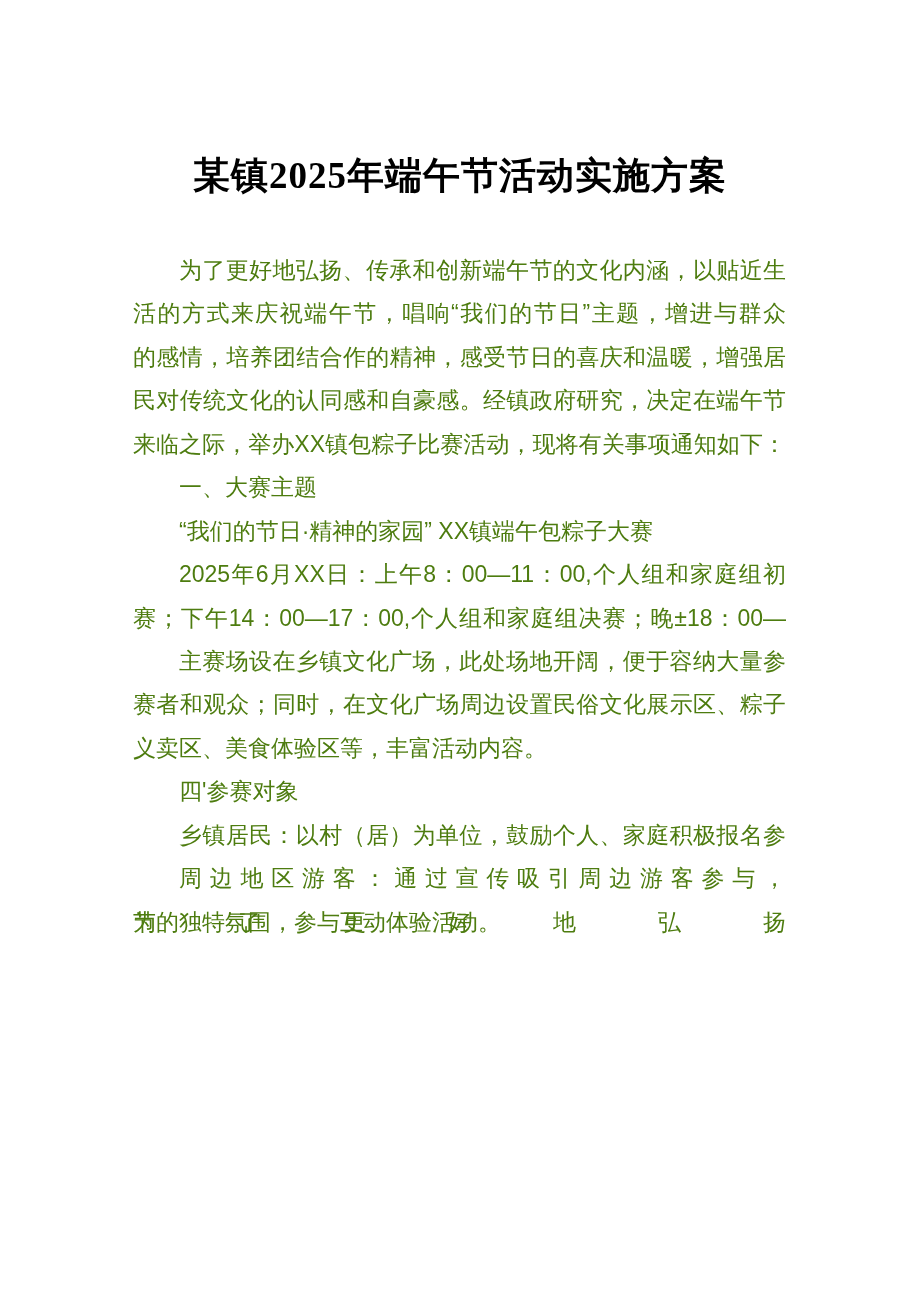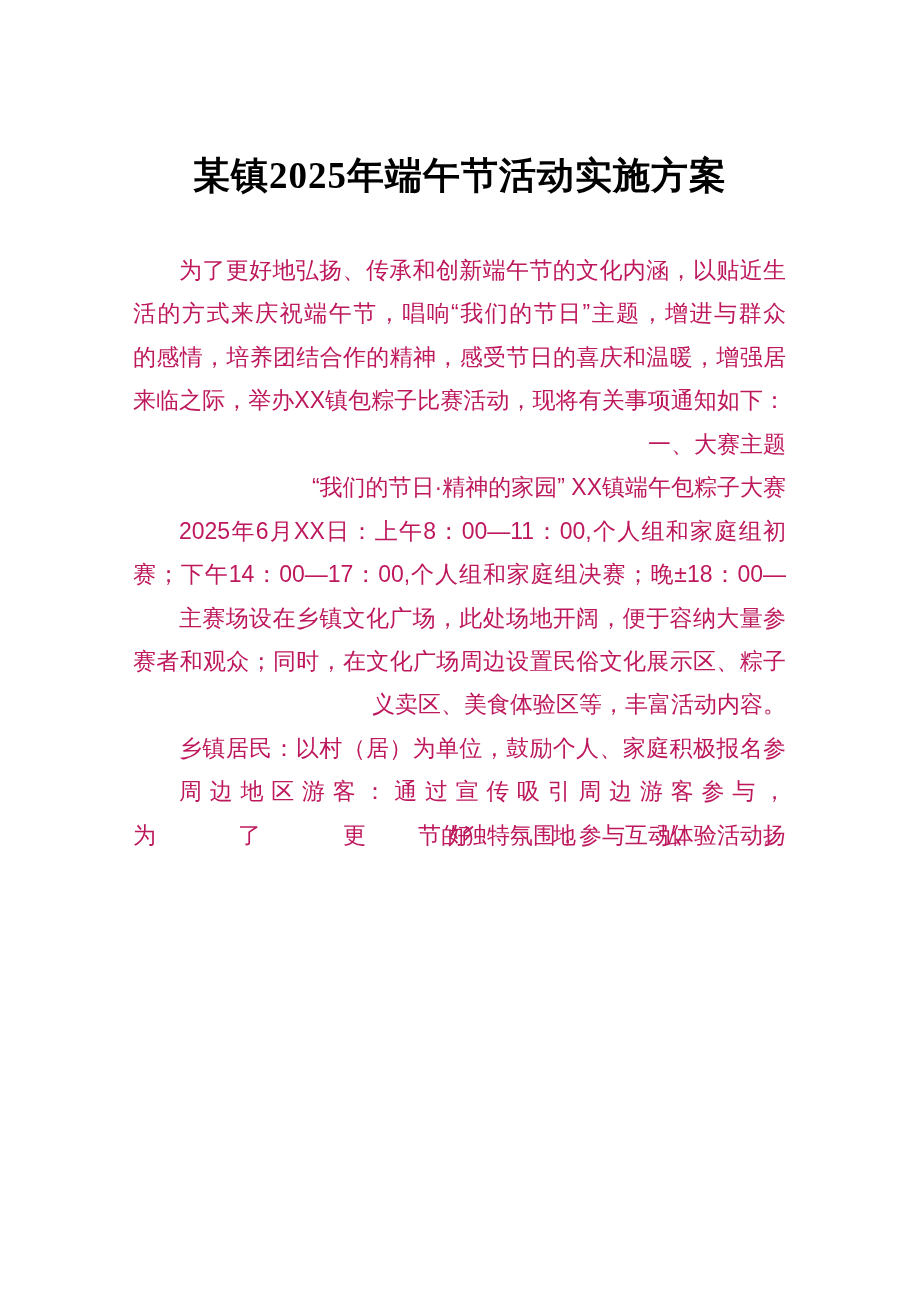--- a/index.html
+++ b/index.html
@@ -29,26 +29,26 @@
     margin: 0;
   }
   .body-block {
     position: absolute;
     top: 249px;
     left: 133px;
     width: 653px;
     font-family: "Liberation Sans", "DejaVu Sans", sans-serif;
     font-weight: 500;
     font-size: 23px;
-    color: #be185d;
+    color: #4d7c0f;
   }
   .ln {
     height: 43.45px;
     line-height: 43.45px;
-    text-align: right;
+    text-align: left;
     word-break: keep-all;
     white-space: normal;
   }
   .j {
     text-align: justify;
     text-align-last: justify;
   }
   .ind2 { text-indent: 46px; }
   .tight { letter-spacing: -0.6px; }
 </style>
@@ -56,26 +56,28 @@
 <body>
 
 <div class="page">
 
   <h1 class="title">某镇2025年端午节活动实施方案</h1>
 
   <div class="body-block">
     <div class="ln ind2 j">为了更好地弘扬、传承和创新端午节的文化内涵，以贴近生</div>
     <div class="ln j">活的方式来庆祝端午节，唱响“我们的节日”主题，增进与群众</div>
     <div class="ln j">的感情，培养团结合作的精神，感受节日的喜庆和温暖，增强居</div>
+    <div class="ln j">民对传统文化的认同感和自豪感。经镇政府研究，决定在端午节</div>
     <div class="ln j">来临之际，举办XX镇包粽子比赛活动，现将有关事项通知如下：</div>
     <div class="ln ind2">一、大赛主题</div>
     <div class="ln ind2">“我们的节日·精神的家园” XX镇端午包粽子大赛</div>
     <div class="ln ind2 j">2025年6月XX日：上午8：00—11：00,个人组和家庭组初</div>
     <div class="ln j">赛；下午14：00—17：00,个人组和家庭组决赛；晚±18：00—</div>
     <div class="ln ind2 j">主赛场设在乡镇文化广场，此处场地开阔，便于容纳大量参</div>
     <div class="ln j">赛者和观众；同时，在文化广场周边设置民俗文化展示区、粽子</div>
     <div class="ln">义卖区、美食体验区等，丰富活动内容。</div>
+    <div class="ln ind2">四'参赛对象</div>
     <div class="ln ind2 j">乡镇居民：以村（居）为单位，鼓励个人、家庭积极报名参</div>
     <div class="ln ind2 j">周边地区游客：通过宣传吸引周边游客参与，为了更好地弘扬</div>
     <div class="ln">节的独特氛围，参与互动体验活动。</div>
   </div>
 
 </div>
 
 </body></html>

